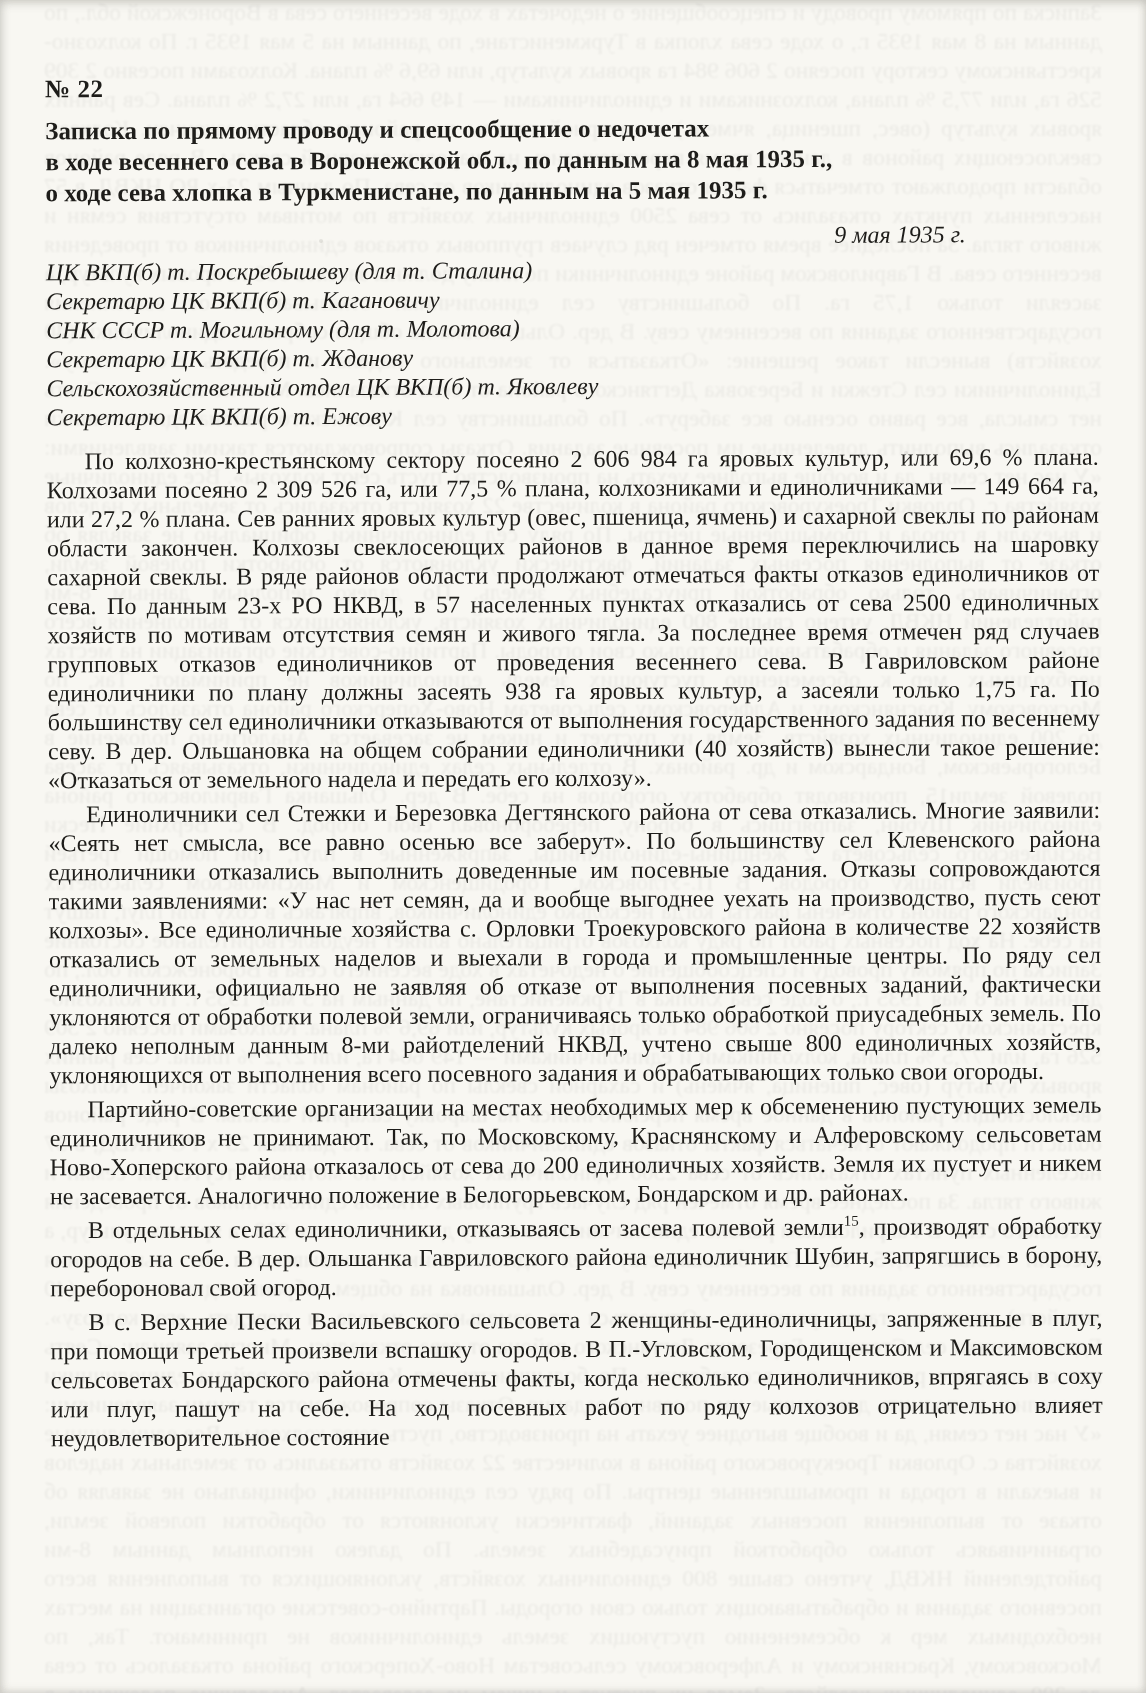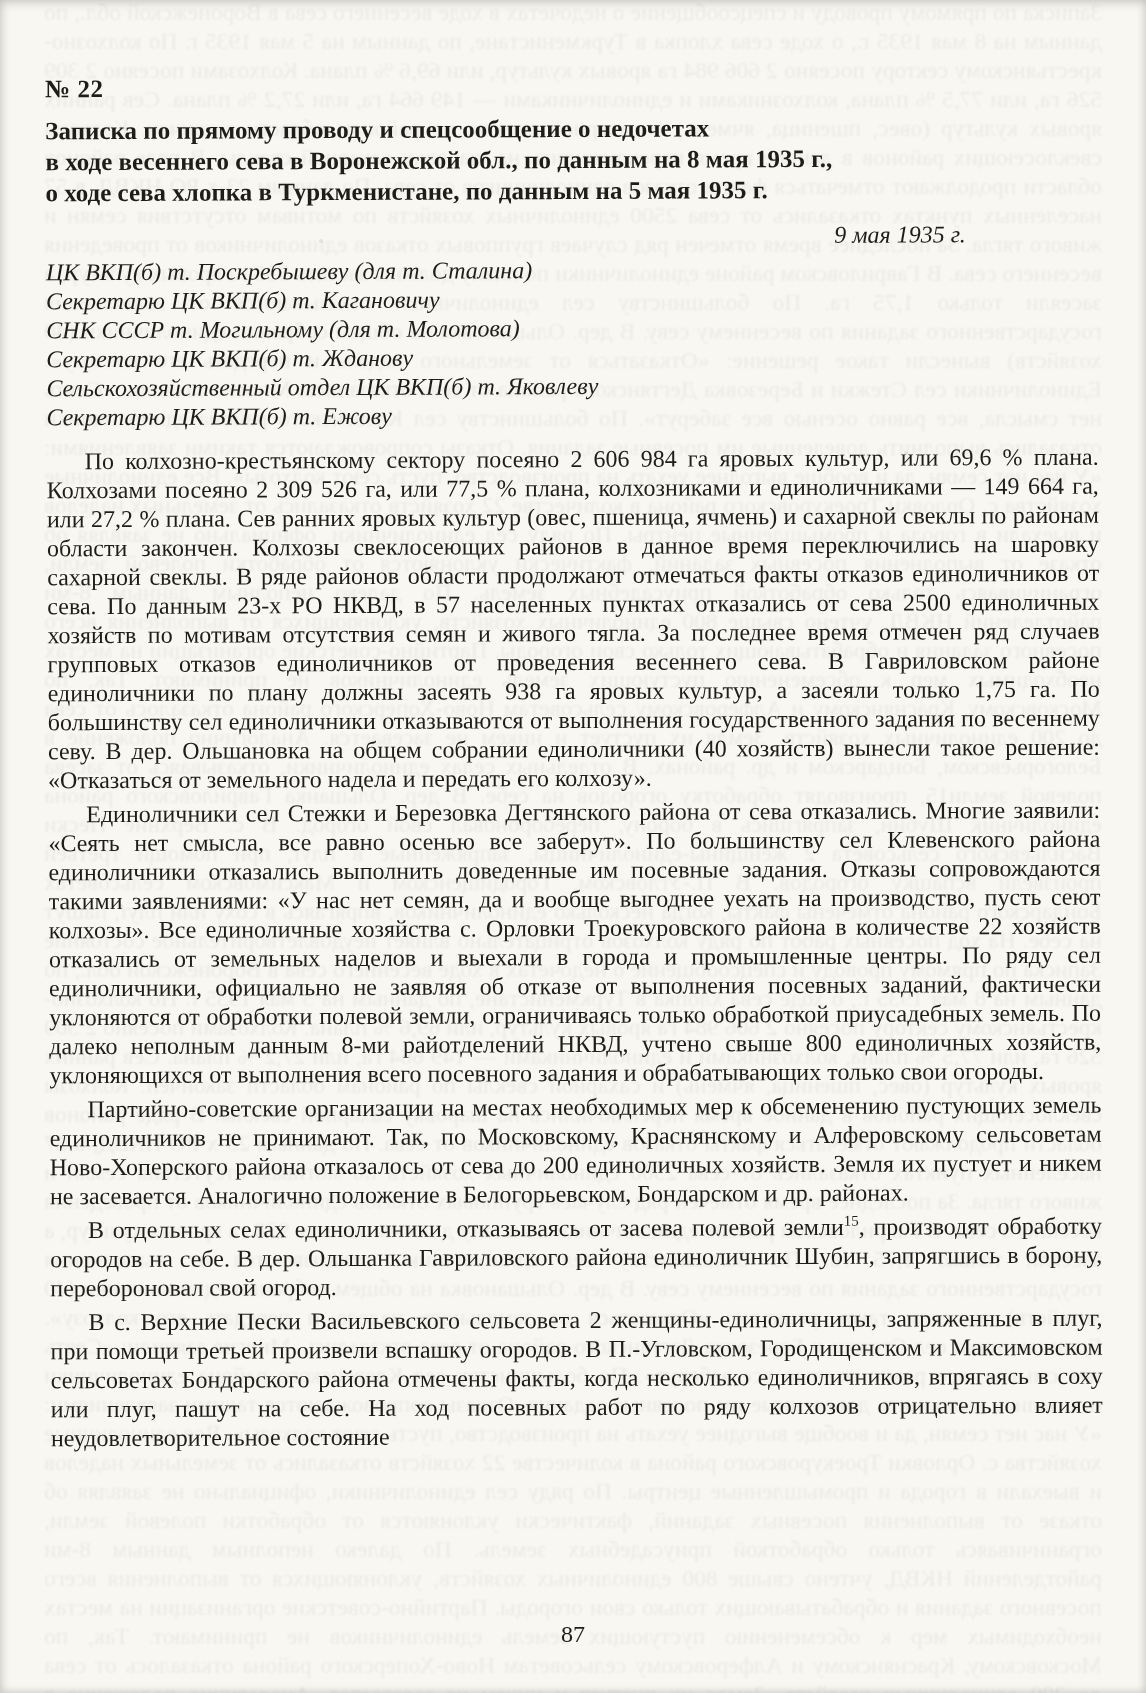--- a/index.html
+++ b/index.html
@@ -128,15 +128,14 @@
     <div class="body">
       <p>По колхозно-крестьянскому сектору посеяно 2 606 984 га яровых культур, или 69,6 % плана. Колхозами посеяно 2 309 526 га, или 77,5 % плана, колхозниками и единоличниками — 149 664 га, или 27,2 % плана. Сев ранних яровых культур (овес, пшеница, ячмень) и сахарной свеклы по районам области закончен. Колхозы свеклосеющих районов в данное время переключились на шаровку сахарной свеклы. В ряде районов области продолжают отмечаться факты отказов единоличников от сева. По данным 23-х РО НКВД, в 57 населенных пунктах отказались от сева 2500 единоличных хозяйств по мотивам отсутствия семян и живого тягла. За последнее время отмечен ряд случаев групповых отказов единоличников от проведения весеннего сева. В Гавриловском районе единоличники по плану должны засеять 938 га яровых культур, а засеяли только 1,75 га. По большинству сел единоличники отказываются от выполнения государственного задания по весеннему севу. В дер. Ольшановка на общем собрании единоличники (40 хозяйств) вынесли такое решение: «Отказаться от земельного надела и передать его колхозу».</p>
       <p>Единоличники сел Стежки и Березовка Дегтянского района от сева отказались. Многие заявили: «Сеять нет смысла, все равно осенью все заберут». По большинству сел Клевенского района единоличники отказались выполнить доведенные им посевные задания. Отказы сопровождаются такими заявлениями: «У нас нет семян, да и вообще выгоднее уехать на производство, пусть сеют колхозы». Все единоличные хозяйства с. Орловки Троекуровского района в количестве 22 хозяйств отказались от земельных наделов и выехали в города и промышленные центры. По ряду сел единоличники, официально не заявляя об отказе от выполнения посевных заданий, фактически уклоняются от обработки полевой земли, ограничиваясь только обработкой приусадебных земель. По далеко неполным данным 8-ми райотделений НКВД, учтено свыше 800 единоличных хозяйств, уклоняющихся от выполнения всего посевного задания и обрабатывающих только свои огороды.</p>
       <p>Партийно-советские организации на местах необходимых мер к обсеменению пустующих земель единоличников не принимают. Так, по Московскому, Краснянскому и Алферовскому сельсоветам Ново-Хоперского района отказалось от сева до 200 единоличных хозяйств. Земля их пустует и никем не засевается. Аналогично положение в Белогорьевском, Бондарском и др. районах.</p>
       <p><span>В отдельных селах единоличники, отказываясь от засева полевой земли</span><sup class="fn">15</sup><span>, производят обработку огородов на себе. В дер. Ольшанка Гавриловского района единоличник Шубин, запрягшись в борону, перебороновал свой огород.</span></p>
       <p>В с. Верхние Пески Васильевского сельсовета 2 женщины-единоличницы, запряженные в плуг, при помощи третьей произвели вспашку огородов. В П.-Угловском, Городищенском и Максимовском сельсоветах Бондарского района отмечены факты, когда несколько единоличников, впрягаясь в соху или плуг, пашут на себе. На ход посевных работ по ряду колхозов отрицательно влияет неудовлетворительное состояние</p>
     </div>
 
   </div>
 
-  <div class="pageno">87</div>
 
 </div>
 
 </body></html>

